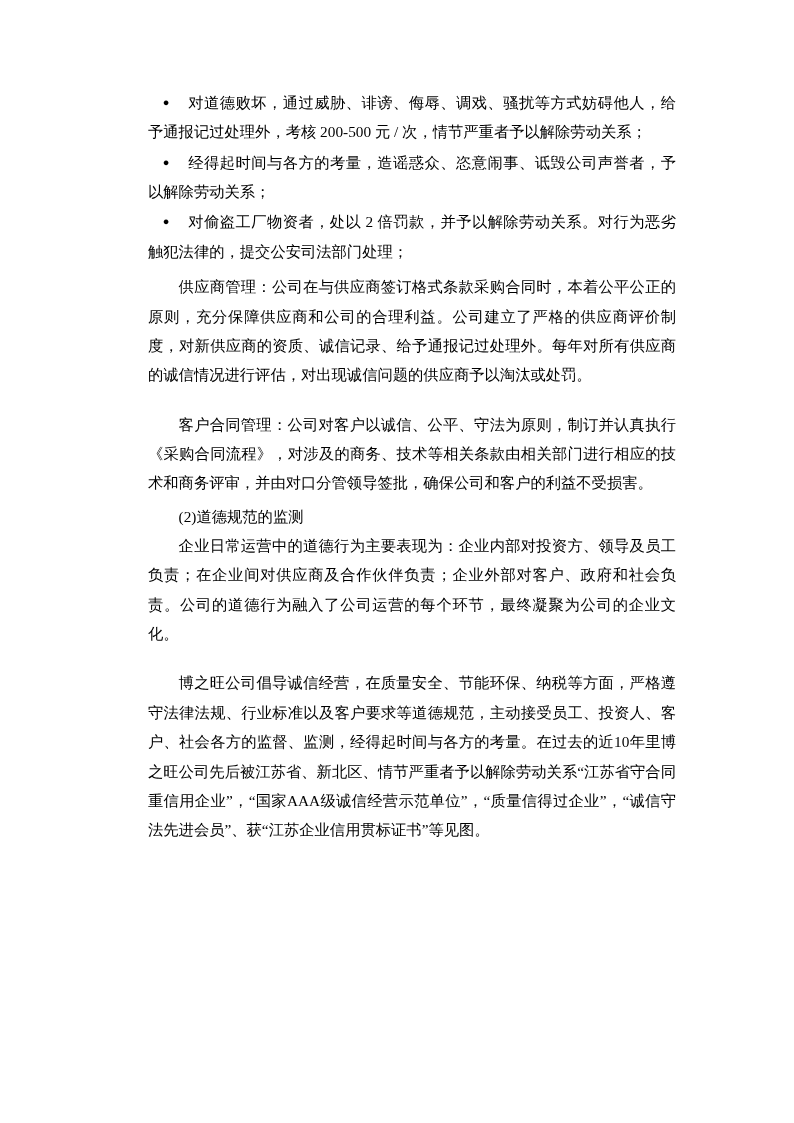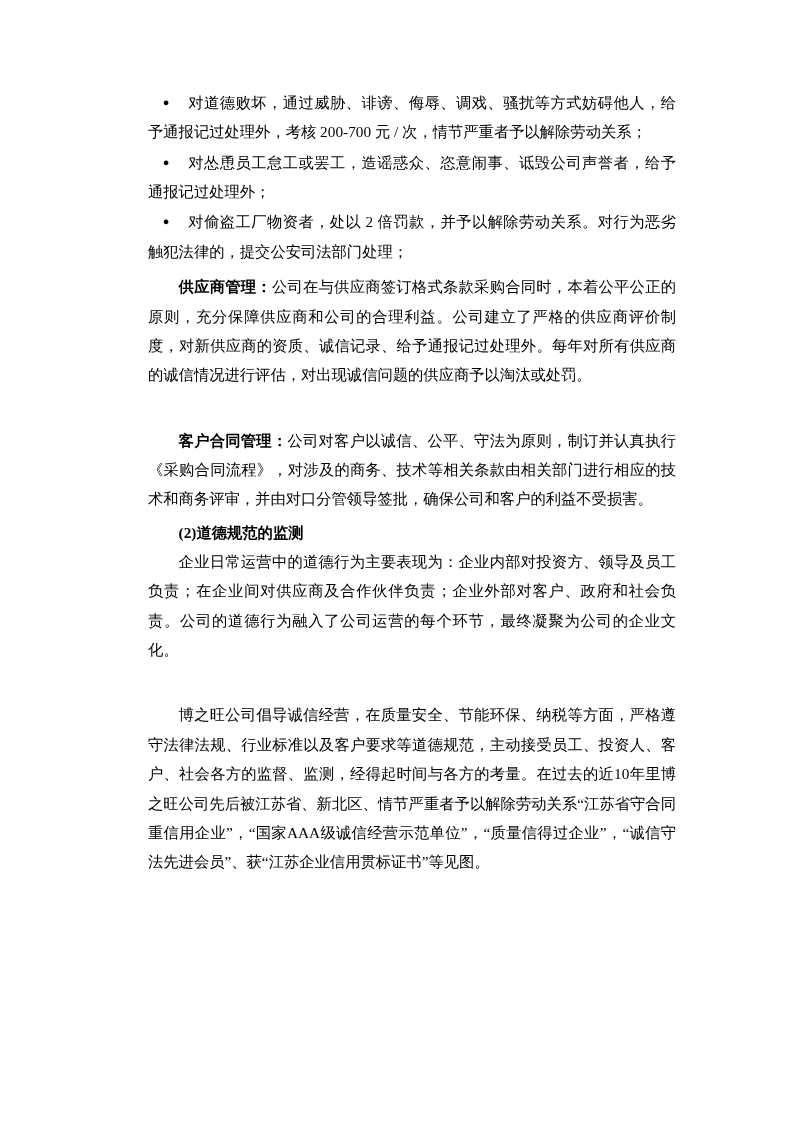--- a/index.html
+++ b/index.html
@@ -55,50 +55,50 @@
     line-height: 1.92;
     text-align: justify;
     text-justify: inter-ideograph;
     margin: 0;
     text-indent: 2em;
   }
   .para.spaced {
     margin-top: 6px;
   }
   .para.gap {
-    margin-top: 36px;
+    margin-top: 20px;
   }
   .lead {
-    font-weight: bold;
+    font-weight: normal;
   }
   .subhead {
     font-size: 15.3px;
     line-height: 1.92;
     margin: 4px 0 0 0;
     text-indent: 2em;
-    font-weight: bold;
+    font-weight: normal;
   }
 </style>
 </head>
 <body>
 
 <div class="page">
   <div class="content">
 
     <div class="bullet-item">
       <span class="bullet-row">
         <span class="bullet-mark">●</span>
-        <span class="bullet-text">对道德败坏，通过威胁、诽谤、侮辱、调戏、骚扰等方式妨碍他人，给予通报记过处理外，考核 200-700 元 / 次，情节严重者予以解除劳动关系；</span>
+        <span class="bullet-text">对道德败坏，通过威胁、诽谤、侮辱、调戏、骚扰等方式妨碍他人，给予通报记过处理外，考核 200-500 元 / 次，情节严重者予以解除劳动关系；</span>
       </span>
     </div>
 
     <div class="bullet-item">
       <span class="bullet-row">
         <span class="bullet-mark">●</span>
-        <span class="bullet-text">对怂恿员工怠工或罢工，造谣惑众、恣意闹事、诋毁公司声誉者，给予通报记过处理外；</span>
+        <span class="bullet-text">经得起时间与各方的考量，造谣惑众、恣意闹事、诋毁公司声誉者，予以解除劳动关系；</span>
       </span>
     </div>
 
     <div class="bullet-item">
       <span class="bullet-row">
         <span class="bullet-mark">●</span>
         <span class="bullet-text">对偷盗工厂物资者，处以 2 倍罚款，并予以解除劳动关系。对行为恶劣触犯法律的，提交公安司法部门处理；</span>
       </span>
     </div>
 

